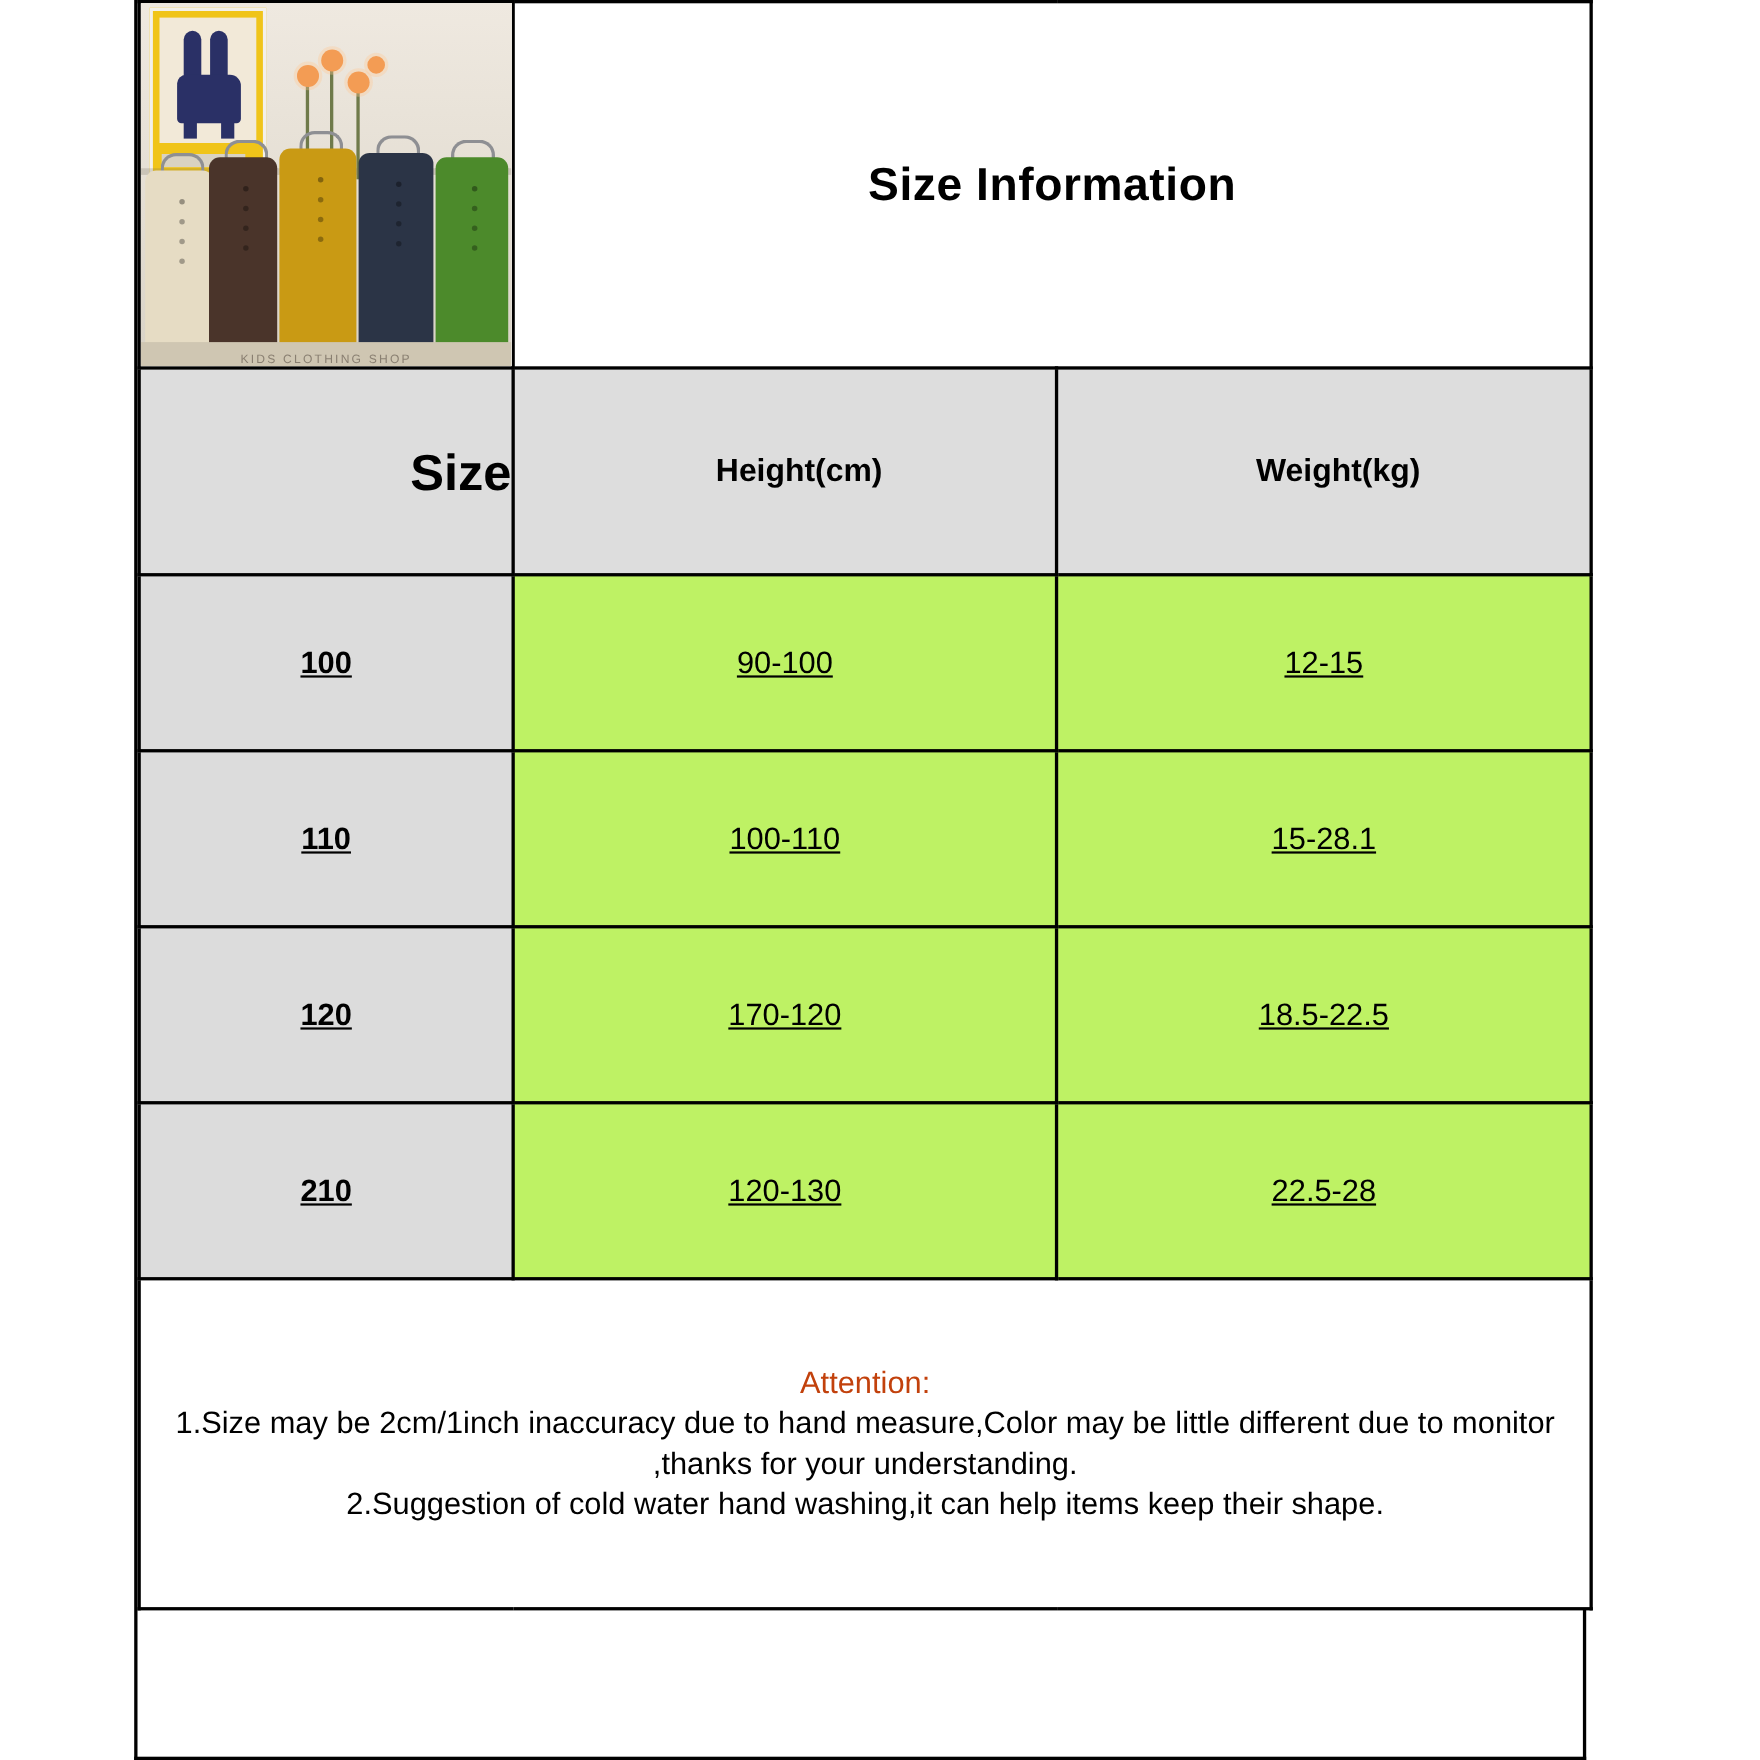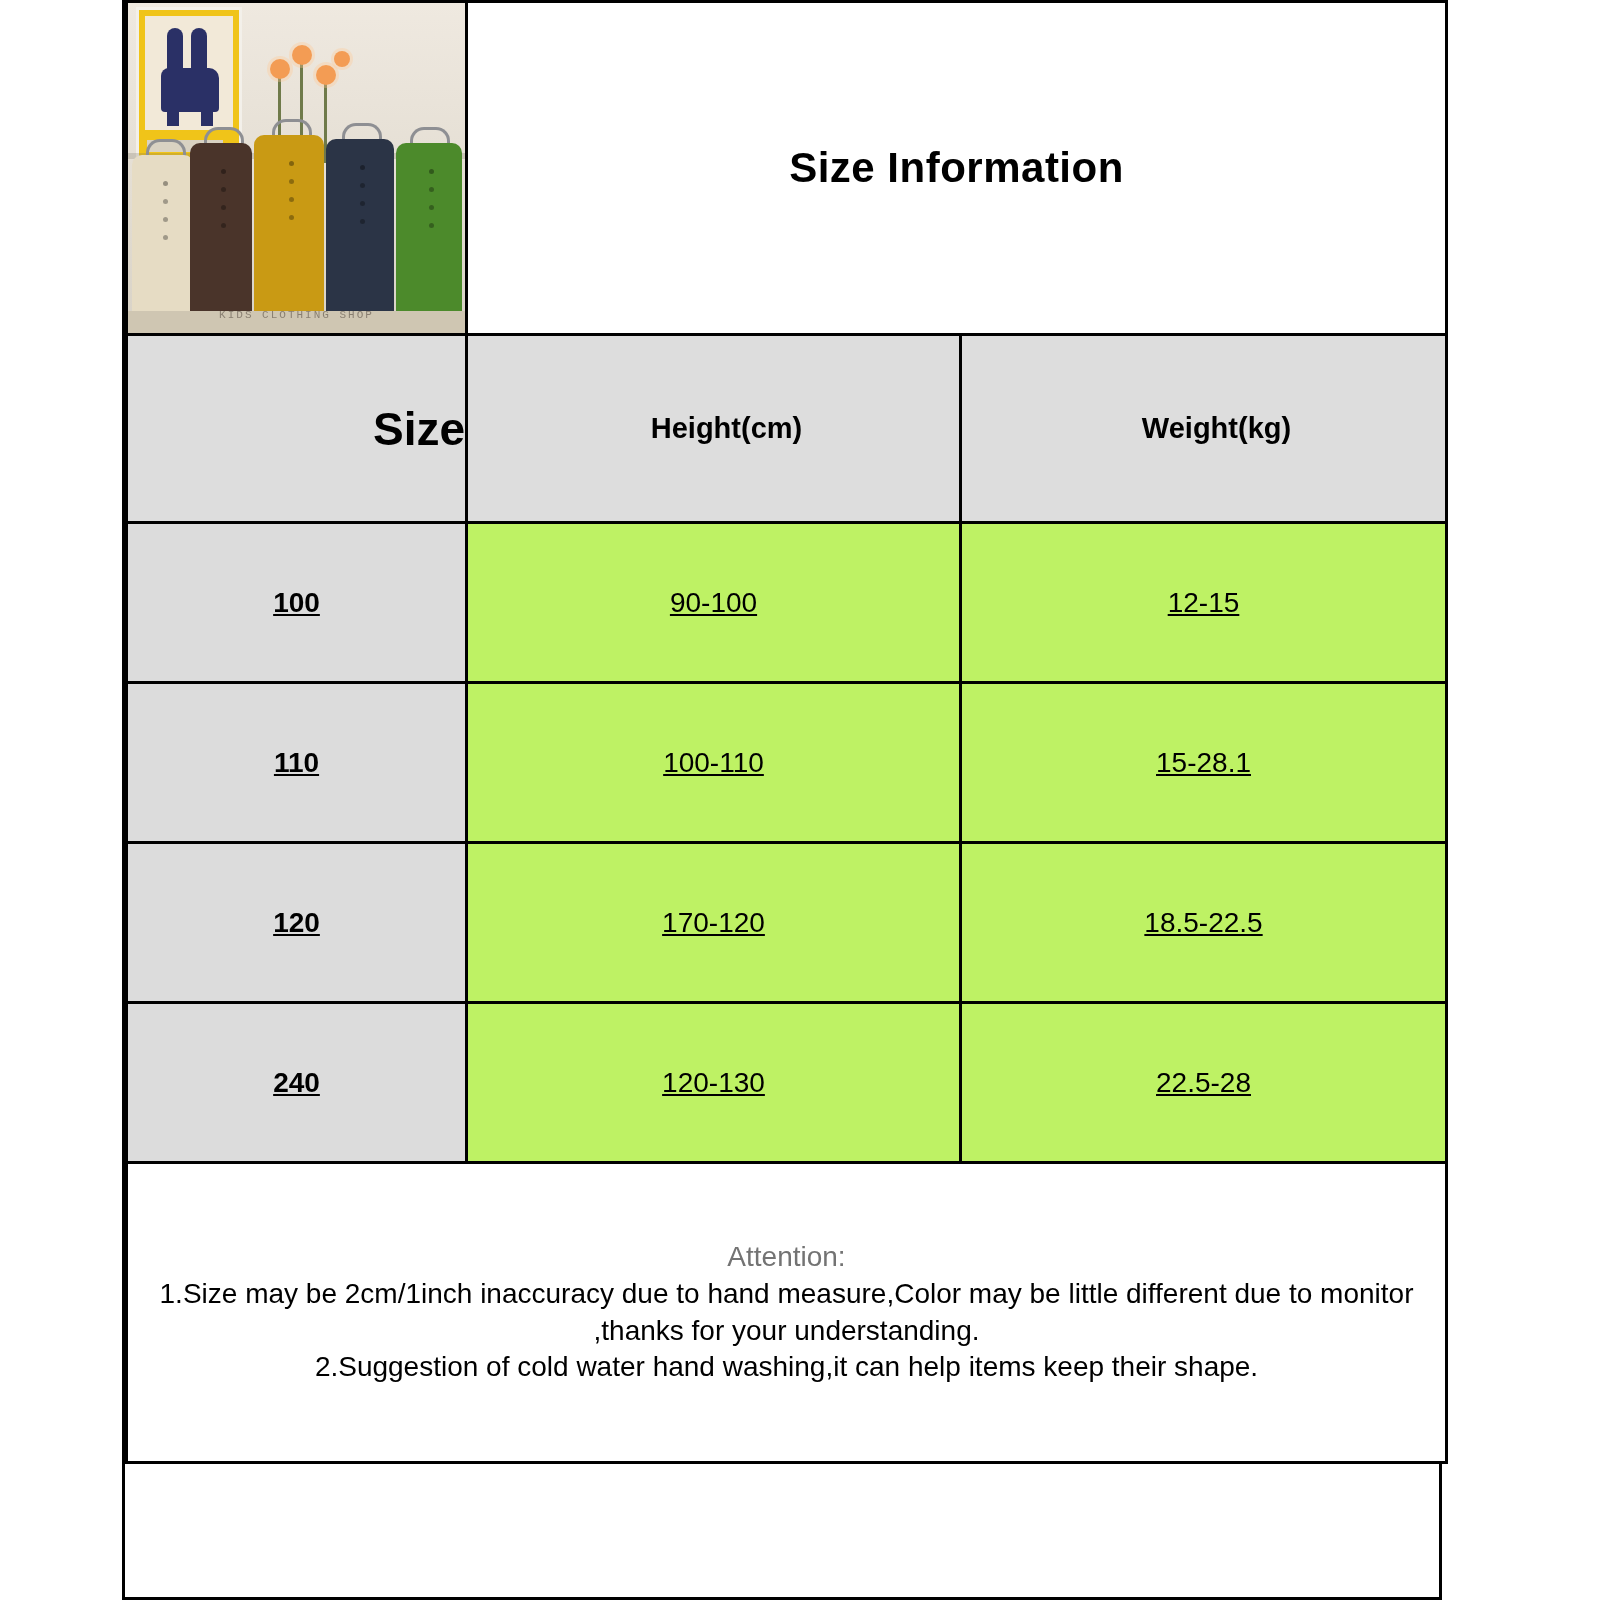--- a/index.html
+++ b/index.html
@@ -182,26 +182,26 @@
   .floor {
     position: absolute;
     left: 0; right: 0; bottom: 0;
     height: 22px;
     background: #cfc6b2;
   }
 
   .watermark {
     position: absolute;
     left: 0; right: 0;
-    bottom: 12px;
+    bottom: 0;
     text-align: center;
     font-size: 11px;
     color: rgba(80,70,60,.55);
     letter-spacing: 2px;
-    font-family: Liberation Mono, monospace;
+    font-family: Liberation Sans, sans-serif;
   }
 
   .title-cell {
     background: #ffffff;
   }
   .title-text {
     font-size: 42px;
     font-weight: bold;
     color: #000000;
     letter-spacing: .5px;
@@ -248,21 +248,21 @@
     height: 300px;
   }
   .attn-line {
     font-size: 28px;
     line-height: 1.32;
     color: #000000;
   }
   .attn-head {
     font-size: 28px;
     line-height: 1.32;
-    color: #737373;
+    color: #c2410c;
   }
 </style>
 </head>
 <body>
 
 <div id="page">
   <div class="sheet">
 
     <table class="table">
       <colgroup>
@@ -350,21 +350,21 @@
         <td class="cell-size">110</td>
         <td class="cell-val">100-110</td>
         <td class="cell-val">15-28.1</td>
       </tr>
       <tr class="data-row">
         <td class="cell-size">120</td>
         <td class="cell-val">170-120</td>
         <td class="cell-val">18.5-22.5</td>
       </tr>
       <tr class="data-row">
-        <td class="cell-size">240</td>
+        <td class="cell-size">210</td>
         <td class="cell-val">120-130</td>
         <td class="cell-val">22.5-28</td>
       </tr>
 
       <tr>
         <td class="attn-cell" colspan="3">
           <div class="attn-head">Attention:</div>
           <div class="attn-line">1.Size may be 2cm/1inch inaccuracy due to hand measure,Color may be little different due to monitor ,thanks for your understanding.</div>
           <div class="attn-line">2.Suggestion of cold water hand washing,it can help items keep their shape.</div>
         </td>

